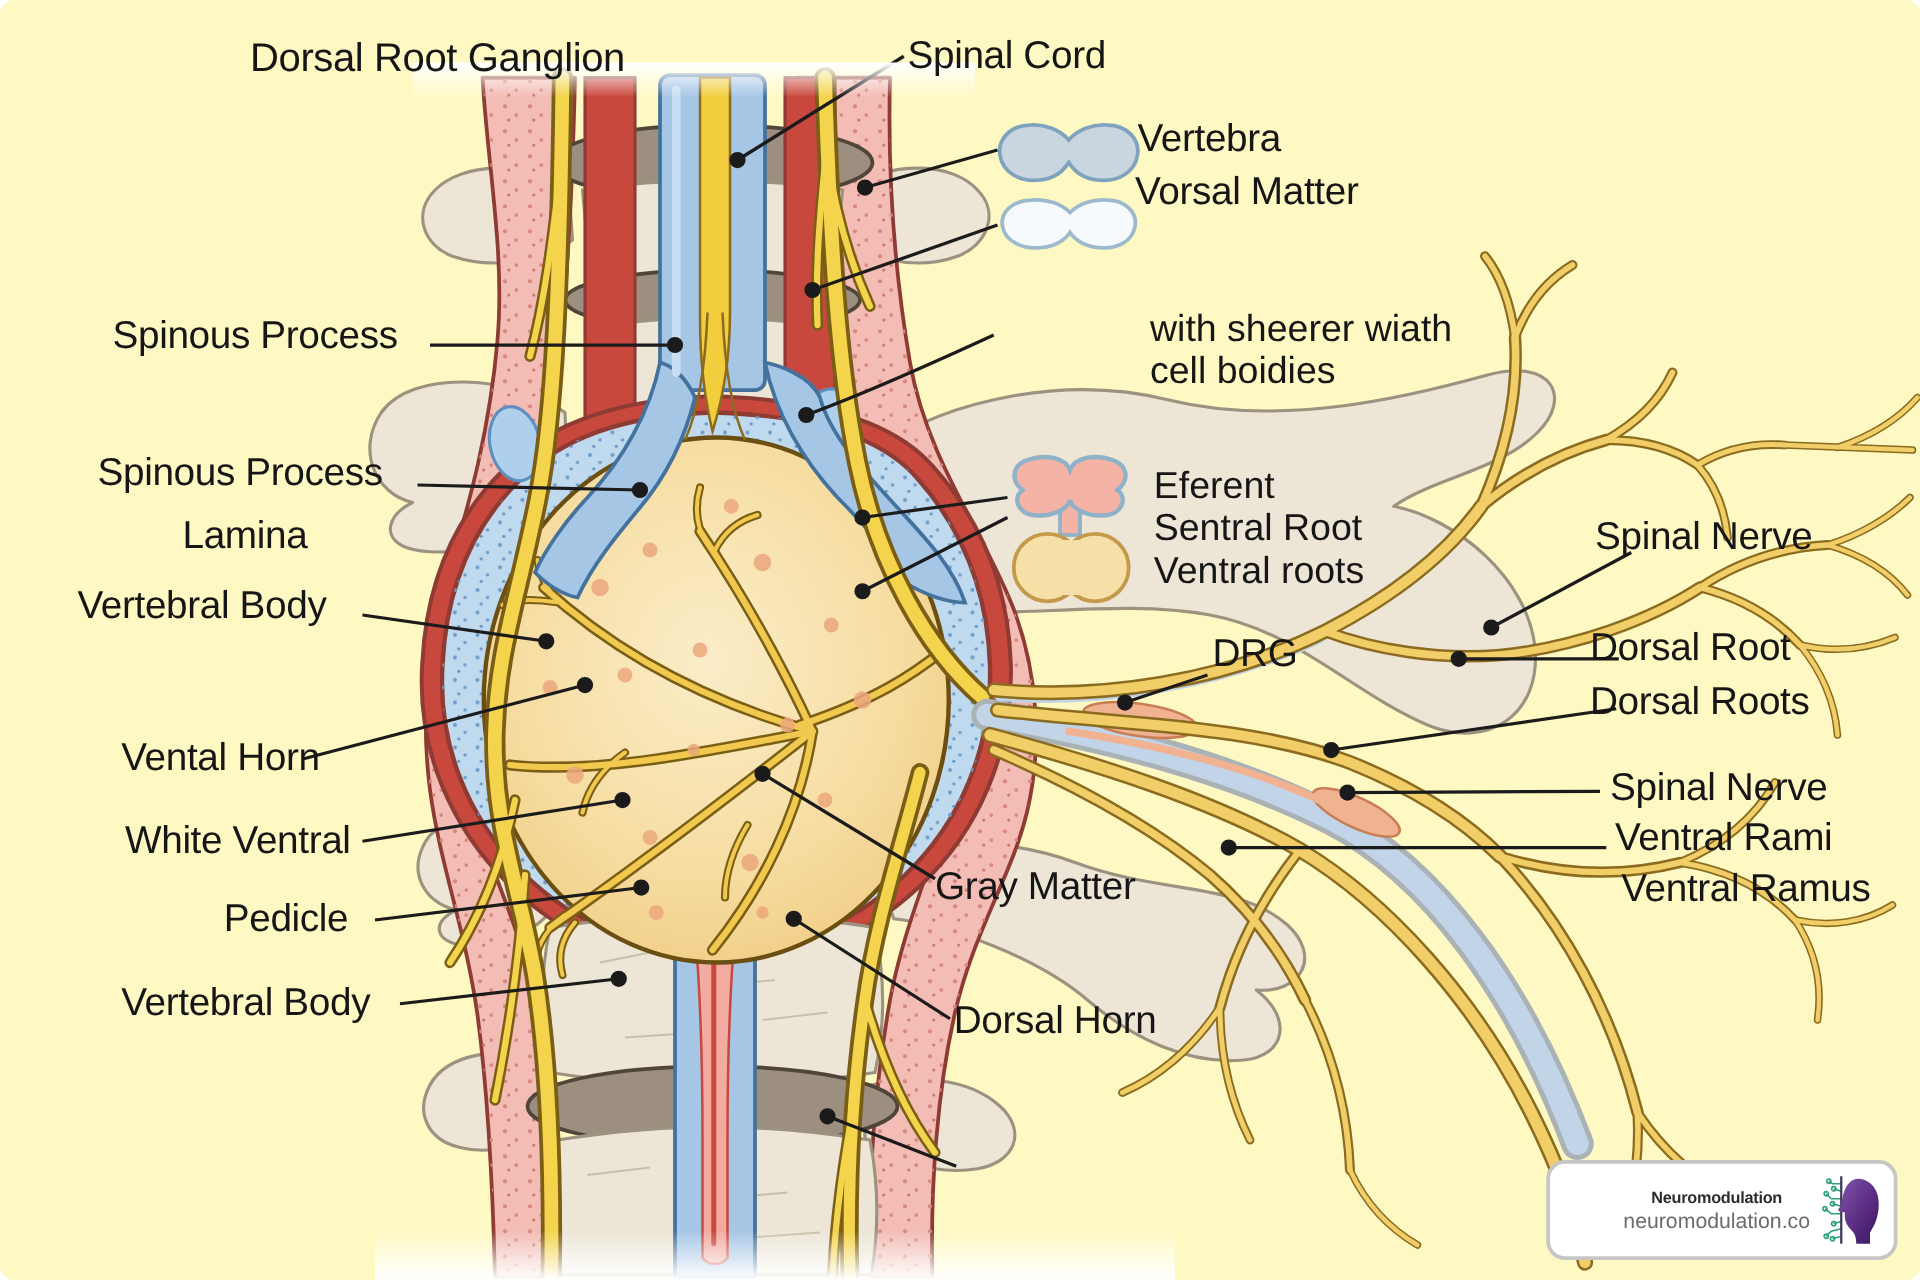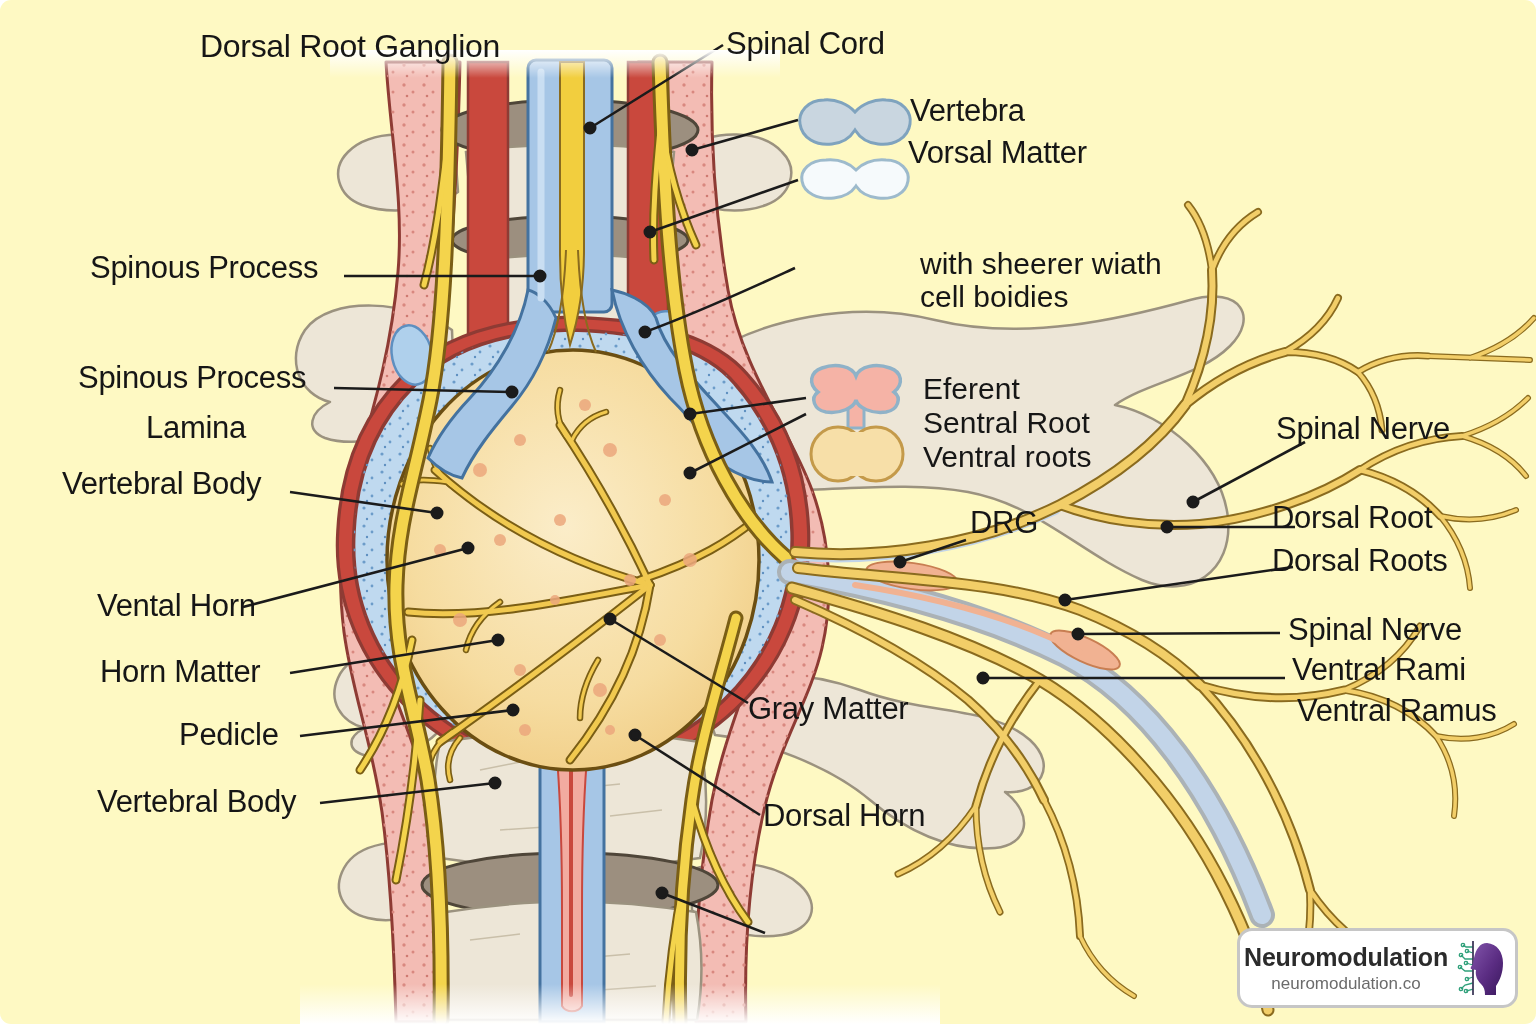--- a/index.html
+++ b/index.html
@@ -7,21 +7,21 @@
          font-family:"Liberation Sans","DejaVu Sans",sans-serif;border-radius:11px;}
   .art{position:absolute;inset:0;width:1536px;height:1024px;}
   .lbl{position:absolute;font-size:31px;color:#161616;white-space:nowrap;letter-spacing:-0.3px;line-height:1.06;}
   .lbl-block{position:absolute;font-size:30px;color:#161616;white-space:nowrap;line-height:33px;}
   .lbl-block .ln{display:block;}
   .lbl-block .indent{padding-left:122px;}
   .badge{position:absolute;left:1237px;top:928px;width:281px;height:80px;background:#ffffff;
          border:3px solid #c6c6c6;border-radius:15px;display:flex;align-items:center;justify-content:flex-end;
          box-sizing:border-box;padding-right:10px;}
   .badge-text{display:flex;flex-direction:column;align-items:center;margin-right:9px;}
-  .badge-title{font-size:25px;font-weight:bold;color:#2b2b2b;letter-spacing:-0.2px;}
+  .badge-title{font-size:13px;font-weight:bold;color:#2b2b2b;letter-spacing:-0.2px;}
   .badge-url{font-size:17px;color:#6b6b6b;margin-top:2px;}
 </style>
 </head>
 <body>
 
 <div class="stage">
 
 <svg class="art" viewBox="0 0 1536 1024" xmlns="http://www.w3.org/2000/svg">
   <defs>
     <radialGradient id="cream" cx="48%" cy="42%" r="68%">
@@ -379,21 +379,21 @@
 </div>
 
 <div class="lbl" style="left:78px;top:362px;">Spinous Process</div>
 <div class="lbl" style="left:116px;top:412px;margin-left:30px;">Lamina</div>
 <div class="lbl" style="left:62px;top:468px;">Vertebral Body</div>
 <div class="lbl" style="left:970px;top:507px;">DRG</div>
 <div class="lbl" style="left:1276px;top:413px;">Spinal Nerve</div>
 <div class="lbl" style="left:1272px;top:502px;">Dorsal Root</div>
 <div class="lbl" style="left:1272px;top:545px;">Dorsal Roots</div>
 <div class="lbl" style="left:97px;top:590px;">Vental Horn</div>
-<div class="lbl" style="left:100px;top:656px;">Horn Matter</div>
+<div class="lbl" style="left:100px;top:656px;">White Ventral</div>
 <div class="lbl" style="left:1288px;top:614px;">Spinal Nerve</div>
 <div class="lbl" style="left:1292px;top:654px;">Ventral Rami</div>
 <div class="lbl" style="left:1297px;top:695px;">Ventral Ramus</div>
 <div class="lbl" style="left:179px;top:719px;">Pedicle</div>
 <div class="lbl" style="left:748px;top:693px;">Gray Matter</div>
 <div class="lbl" style="left:97px;top:786px;">Vertebral Body</div>
 <div class="lbl" style="left:763px;top:800px;">Dorsal Horn</div>
 
 <div class="badge">
   <div class="badge-text">

